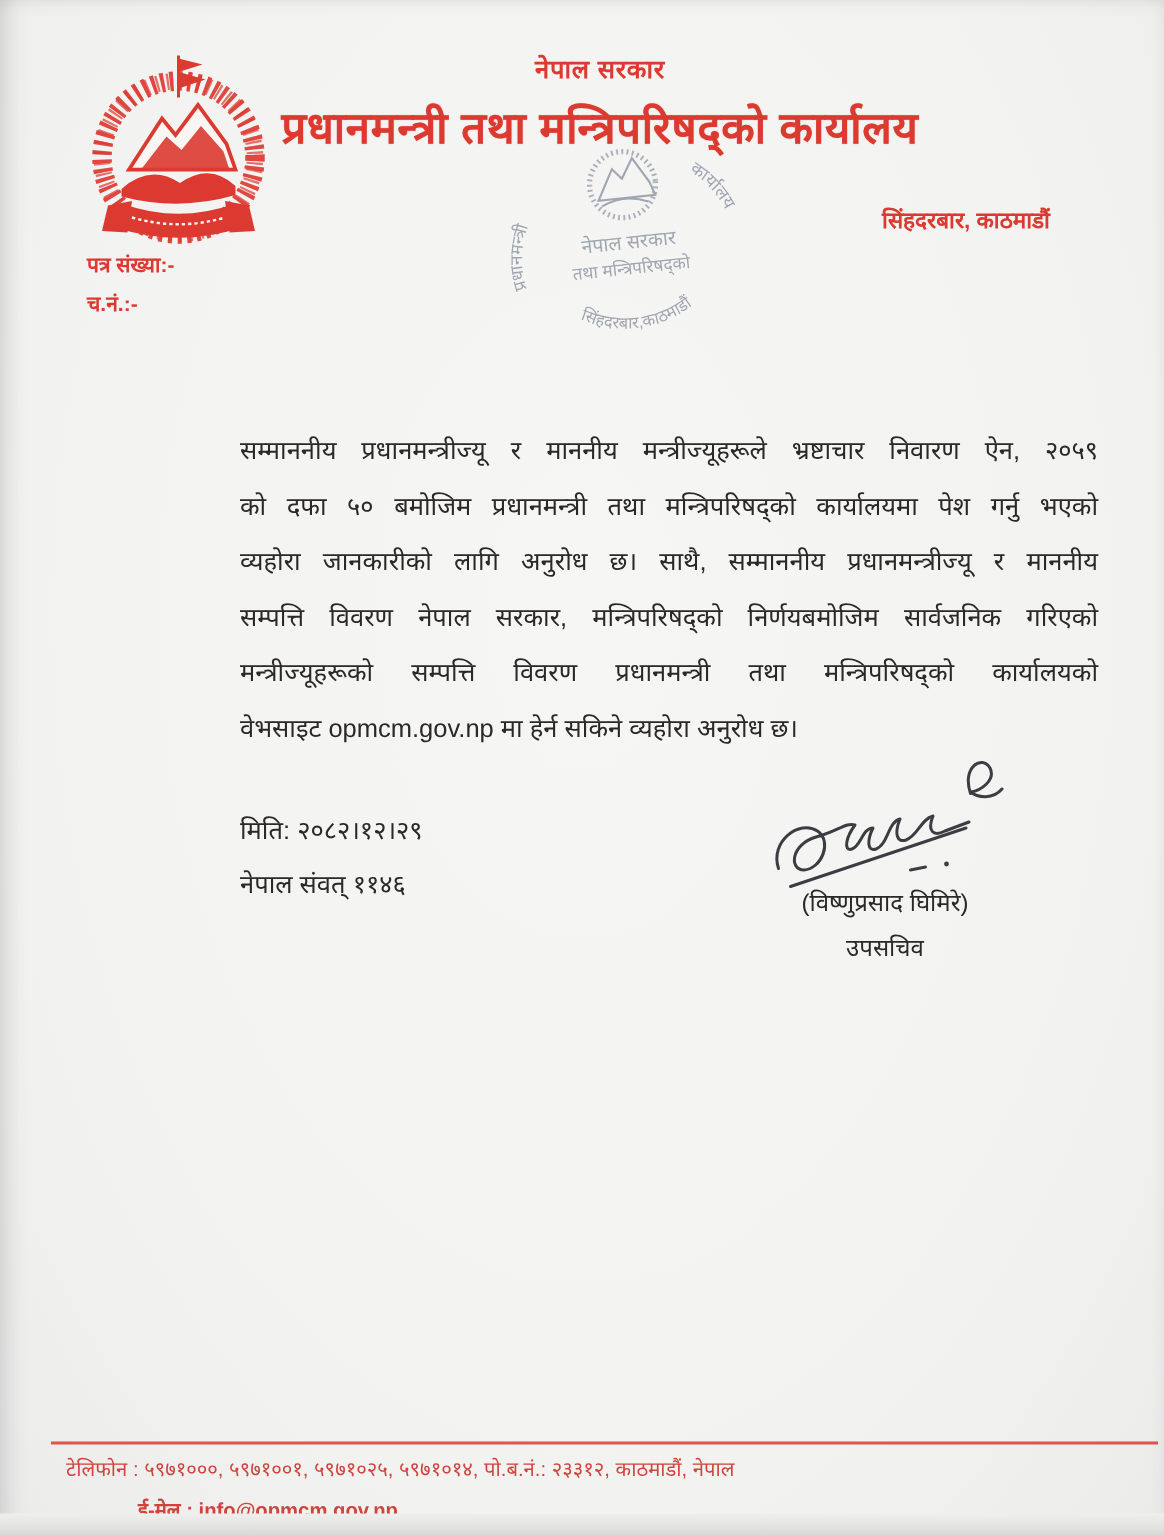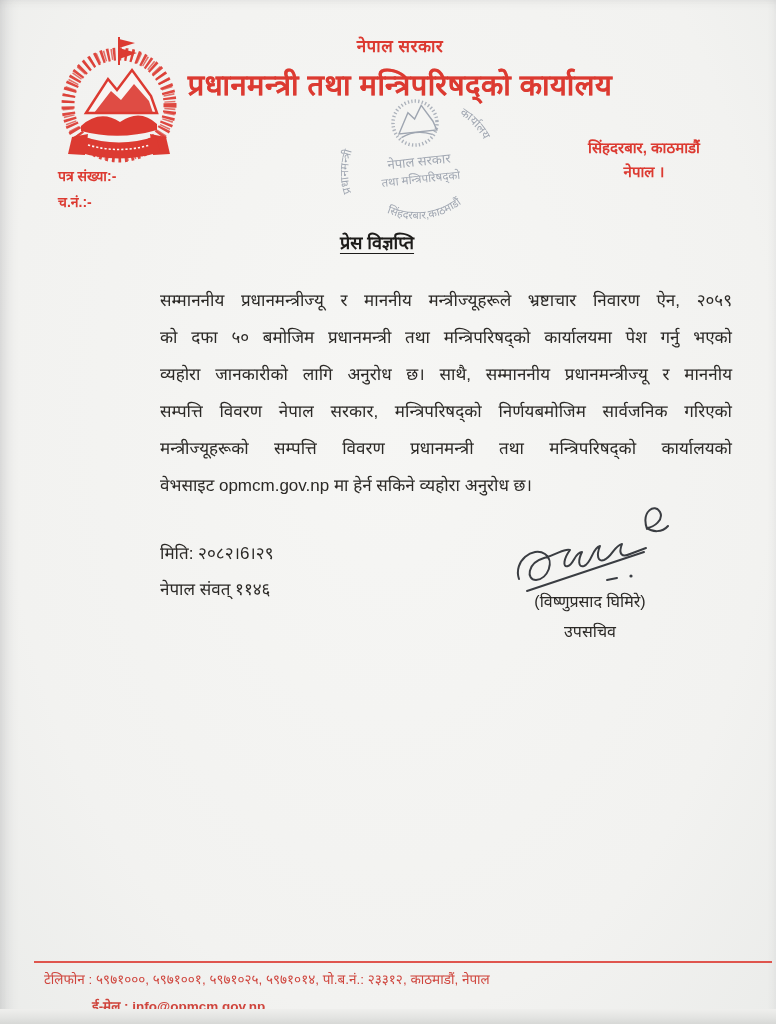--- a/index.html
+++ b/index.html
@@ -97,41 +97,37 @@
       <text font-size="11.5" stroke="none"><textPath href="#arcL" startOffset="8%">प्रधानमन्त्री</textPath></text>
       <text font-size="11.5" stroke="none"><textPath href="#arcR" startOffset="6%">कार्यालय</textPath></text>
       <text x="81" y="70" font-size="13" text-anchor="middle" stroke="none">नेपाल सरकार</text>
       <text x="81" y="87" font-size="11.5" text-anchor="middle" stroke="none">तथा मन्त्रिपरिषद्को</text>
       <text font-size="11" stroke="none" text-anchor="middle"><textPath href="#arcB" startOffset="50%">सिंहदरबार,काठमाडौं</textPath></text>
     </g>
   </svg>
 
   <div class="abs address center red">
     <div>सिंहदरबार, काठमाडौं</div>
-    <div>नेपाल ।</div>
   </div>
 
   <div class="abs letter-no red">पत्र संख्या:-</div>
   <div class="abs ref-no red">च.नं.:-</div>
 
-  <div class="abs press-title center">
-    <span>प्रेस विज्ञप्ति</span>
-  </div>
 
   <div class="abs body-block">
     <div class="body-line">सम्माननीय प्रधानमन्त्रीज्यू र माननीय मन्त्रीज्यूहरूले भ्रष्टाचार निवारण ऐन, २०५९</div>
     <div class="body-line">को दफा ५० बमोजिम प्रधानमन्त्री तथा मन्त्रिपरिषद्को कार्यालयमा पेश गर्नु भएको</div>
     <div class="body-line">व्यहोरा जानकारीको लागि अनुरोध छ। साथै, सम्माननीय प्रधानमन्त्रीज्यू र माननीय</div>
     <div class="body-line">सम्पत्ति विवरण नेपाल सरकार, मन्त्रिपरिषद्को निर्णयबमोजिम सार्वजनिक गरिएको</div>
     <div class="body-line">मन्त्रीज्यूहरूको सम्पत्ति विवरण प्रधानमन्त्री तथा मन्त्रिपरिषद्को कार्यालयको</div>
     <div class="body-line last">वेभसाइट opmcm.gov.np मा हेर्न सकिने व्यहोरा अनुरोध छ।</div>
   </div>
 
   <div class="abs date-block">
-    <div>मिति: २०८२।6।२९</div>
+    <div>मिति: २०८२।१२।२९</div>
     <div>नेपाल संवत् ११४६</div>
   </div>
 
   <svg class="abs signature" viewBox="0 0 172 102" aria-hidden="true">
     <g fill="none" stroke="#3a3d42" stroke-width="2" stroke-linecap="round" stroke-linejoin="round">
       <path d="M144 30 C138 12 152 4 157 13 C161 21 151 28 144 29 C149 33 159 34 165 27"></path>
       <path d="M16 80 C10 62 30 47 42 55 C52 62 45 80 33 81 C23 81 24 64 41 59 C56 55 61 49 67 51 C61 59 59 69 65 67 C71 65 72 53 79 53 C75 61 75 69 81 67 C89 64 89 49 97 47 C93 57 95 63 101 61 C109 58 111 47 119 45 C115 55 119 59 127 55 L143 49"></path>
       <path d="M24 92 L141 53"></path>
       <path d="M104 81 L114 79"></path>
       <circle cx="128" cy="77" r="1.6" fill="#3a3d42" stroke="none"></circle>

